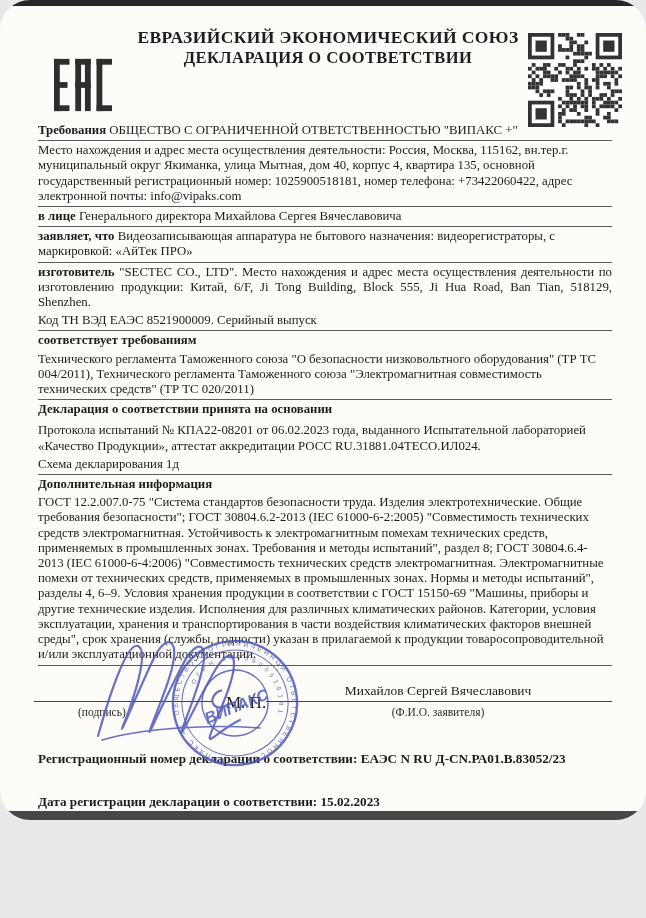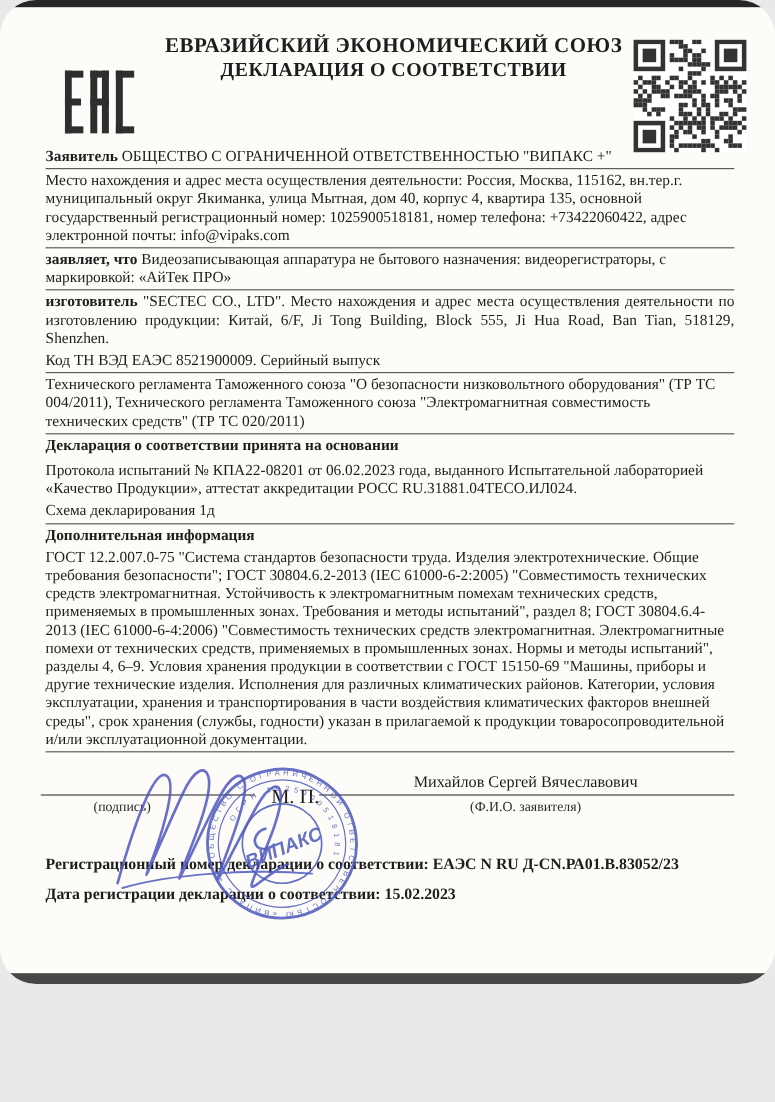--- a/index.html
+++ b/index.html
@@ -32,21 +32,21 @@
   .sig-line.left{left:-4px;top:34px;width:178px;}
   .sig-line.right{left:228px;top:34px;width:346px;}
   .sig-caption{position:absolute;font-size:11.5px;color:#2a2a2a;}
   .sig-caption.left{left:40px;top:38px;}
   .sig-caption.right{left:300px;top:38px;width:200px;text-align:center;}
   .mp{position:absolute;left:188px;top:28px;font-size:17px;}
   .fio-name{position:absolute;left:280px;top:16px;width:240px;text-align:center;font-size:13.5px;}
 
   .footer-row{margin:0;padding:0;font-size:13.2px;}
   .footer-row.first{margin-top:6px;}
-  .footer-row.second{margin-top:10px;}
+  .footer-row.second{margin-top:28px;}
 
   .stamp{position:absolute;left:168px;top:636px;width:134px;height:134px;opacity:.82;transform:rotate(-12deg);pointer-events:none;}
   .scribble{position:absolute;left:92px;top:624px;width:178px;height:128px;opacity:.85;pointer-events:none;}
 </style>
 </head>
 <body>
 
 <div class="page">
   <div class="edge top"></div>
 
@@ -283,25 +283,27 @@
           <rect x="76" y="4" width="20" height="20" fill="#fff"></rect>
           <rect x="80" y="8" width="12" height="12"></rect>
         <rect x="0" y="72" width="28" height="28"></rect>
           <rect x="4" y="76" width="20" height="20" fill="#fff"></rect>
           <rect x="8" y="80" width="12" height="12"></rect>
       </g>
     </svg>
   </div>
 
   <div class="doc">
-    <p class="row sep"><b>Заявитель</b> <span>ОБЩЕСТВО С ОГРАНИЧЕННОЙ ОТВЕТСТВЕННОСТЬЮ "ВИПАКС +"</span></p>
+    <p class="row sep"><b>Требования</b> <span>ОБЩЕСТВО С ОГРАНИЧЕННОЙ ОТВЕТСТВЕННОСТЬЮ "ВИПАКС +"</span></p>
     <p class="row sep"><span>Место нахождения и адрес места осуществления деятельности: Россия, Москва, 115162, вн.тер.г. муниципальный округ Якиманка, улица Мытная, дом 40, корпус 4, квартира 135, основной государственный регистрационный номер: 1025900518181, номер телефона: +73422060422, адрес электронной почты: info@vipaks.com</span></p>
+    <p class="row sep"><b>в лице</b> <span>Генерального директора Михайлова Сергея Вячеславовича</span></p>
     <p class="row sep"><b>заявляет, что</b> <span>Видеозаписывающая аппаратура не бытового назначения: видеорегистраторы, с маркировкой: «АйТек ПРО»</span></p>
     <p class="row just"><b>изготовитель</b> <span>"SECTEC CO., LTD". Место нахождения и адрес места осуществления деятельности по изготовлению продукции: Китай, 6/F, Ji Tong Building, Block 555, Ji Hua Road, Ban Tian, 518129, Shenzhen.</span></p>
     <p class="row sep"><span>Код ТН ВЭД ЕАЭС 8521900009. Серийный выпуск</span></p>
+    <p class="row"><b>соответствует требованиям</b></p>
     <p class="row sep"><span>Технического регламента Таможенного союза "О безопасности низковольтного оборудования" (ТР ТС 004/2011), Технического регламента Таможенного союза "Электромагнитная совместимость технических средств" (ТР ТС 020/2011)</span></p>
     <p class="row"><b>Декларация о соответствии принята на основании</b></p>
     <p class="row" style="padding-top:4px;"><span>Протокола испытаний № КПА22-08201 от 06.02.2023 года, выданного Испытательной лабораторией «Качество Продукции», аттестат аккредитации РОСС RU.31881.04ТЕСО.ИЛ024.</span></p>
     <p class="row sep"><span>Схема декларирования 1д</span></p>
     <p class="row"><b>Дополнительная информация</b></p>
     <p class="row sep"><span>ГОСТ 12.2.007.0-75 "Система стандартов безопасности труда. Изделия электротехнические. Общие требования безопасности"; ГОСТ 30804.6.2-2013 (IEC 61000-6-2:2005) "Совместимость технических средств электромагнитная. Устойчивость к электромагнитным помехам технических средств, применяемых в промышленных зонах. Требования и методы испытаний", раздел 8; ГОСТ 30804.6.4-2013 (IEC 61000-6-4:2006) "Совместимость технических средств электромагнитная. Электромагнитные помехи от технических средств, применяемых в промышленных зонах. Нормы и методы испытаний", разделы 4, 6–9. Условия хранения продукции в соответствии с ГОСТ 15150-69 "Машины, приборы и другие технические изделия. Исполнения для различных климатических районов. Категории, условия эксплуатации, хранения и транспортирования в части воздействия климатических факторов внешней среды", срок хранения (службы, годности) указан в прилагаемой к продукции товаросопроводительной и/или эксплуатационной документации.</span></p>
 
     <div class="sig-area">
       <div class="sig-line left"></div>
       <div class="sig-caption left">(подпись)</div>

